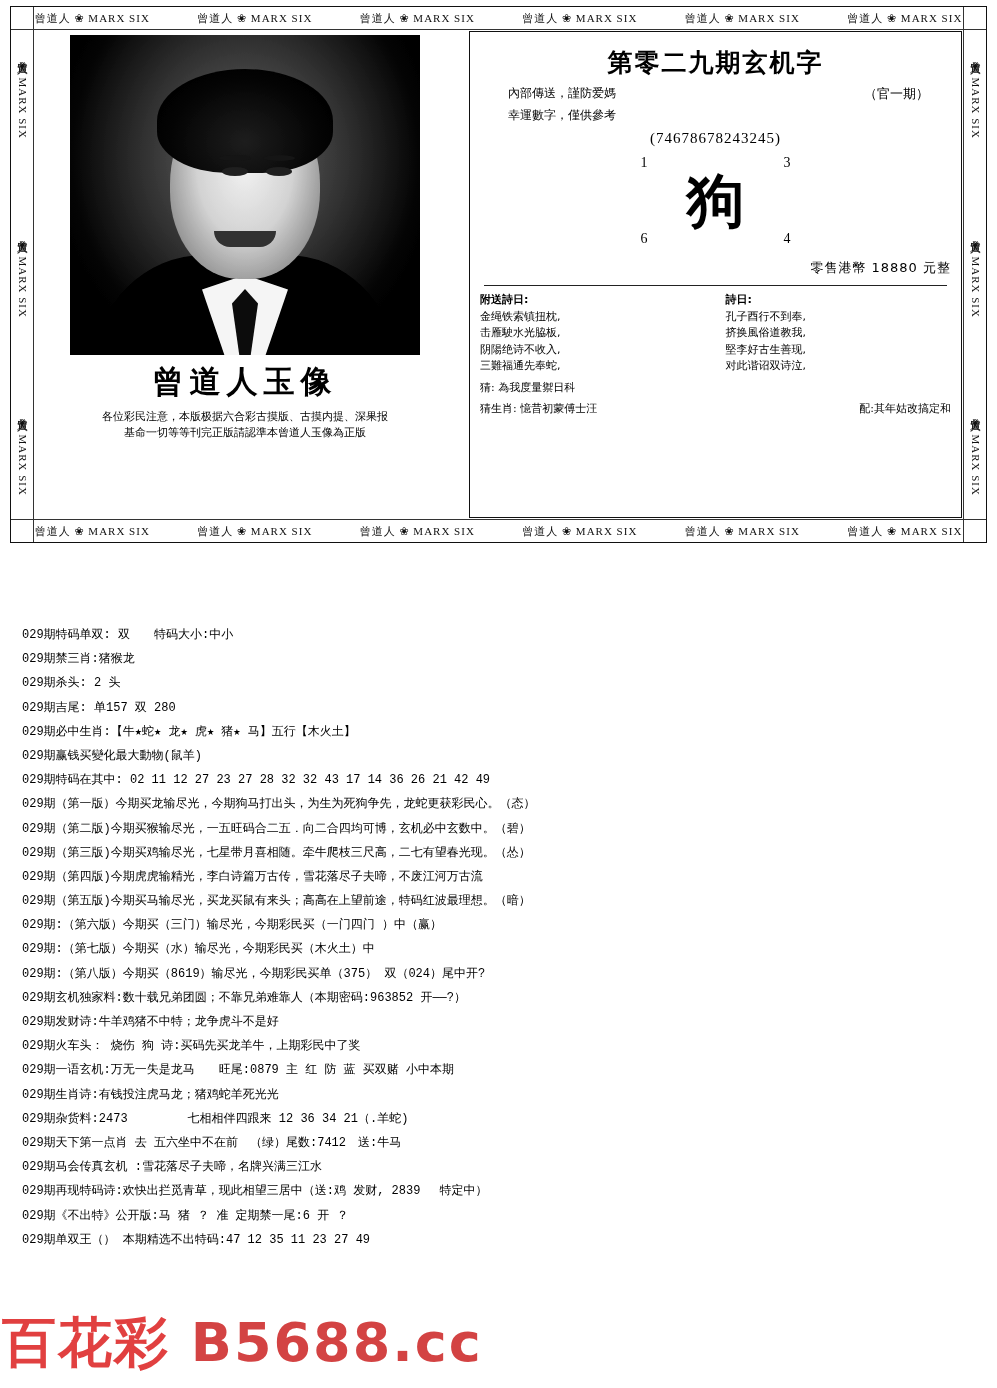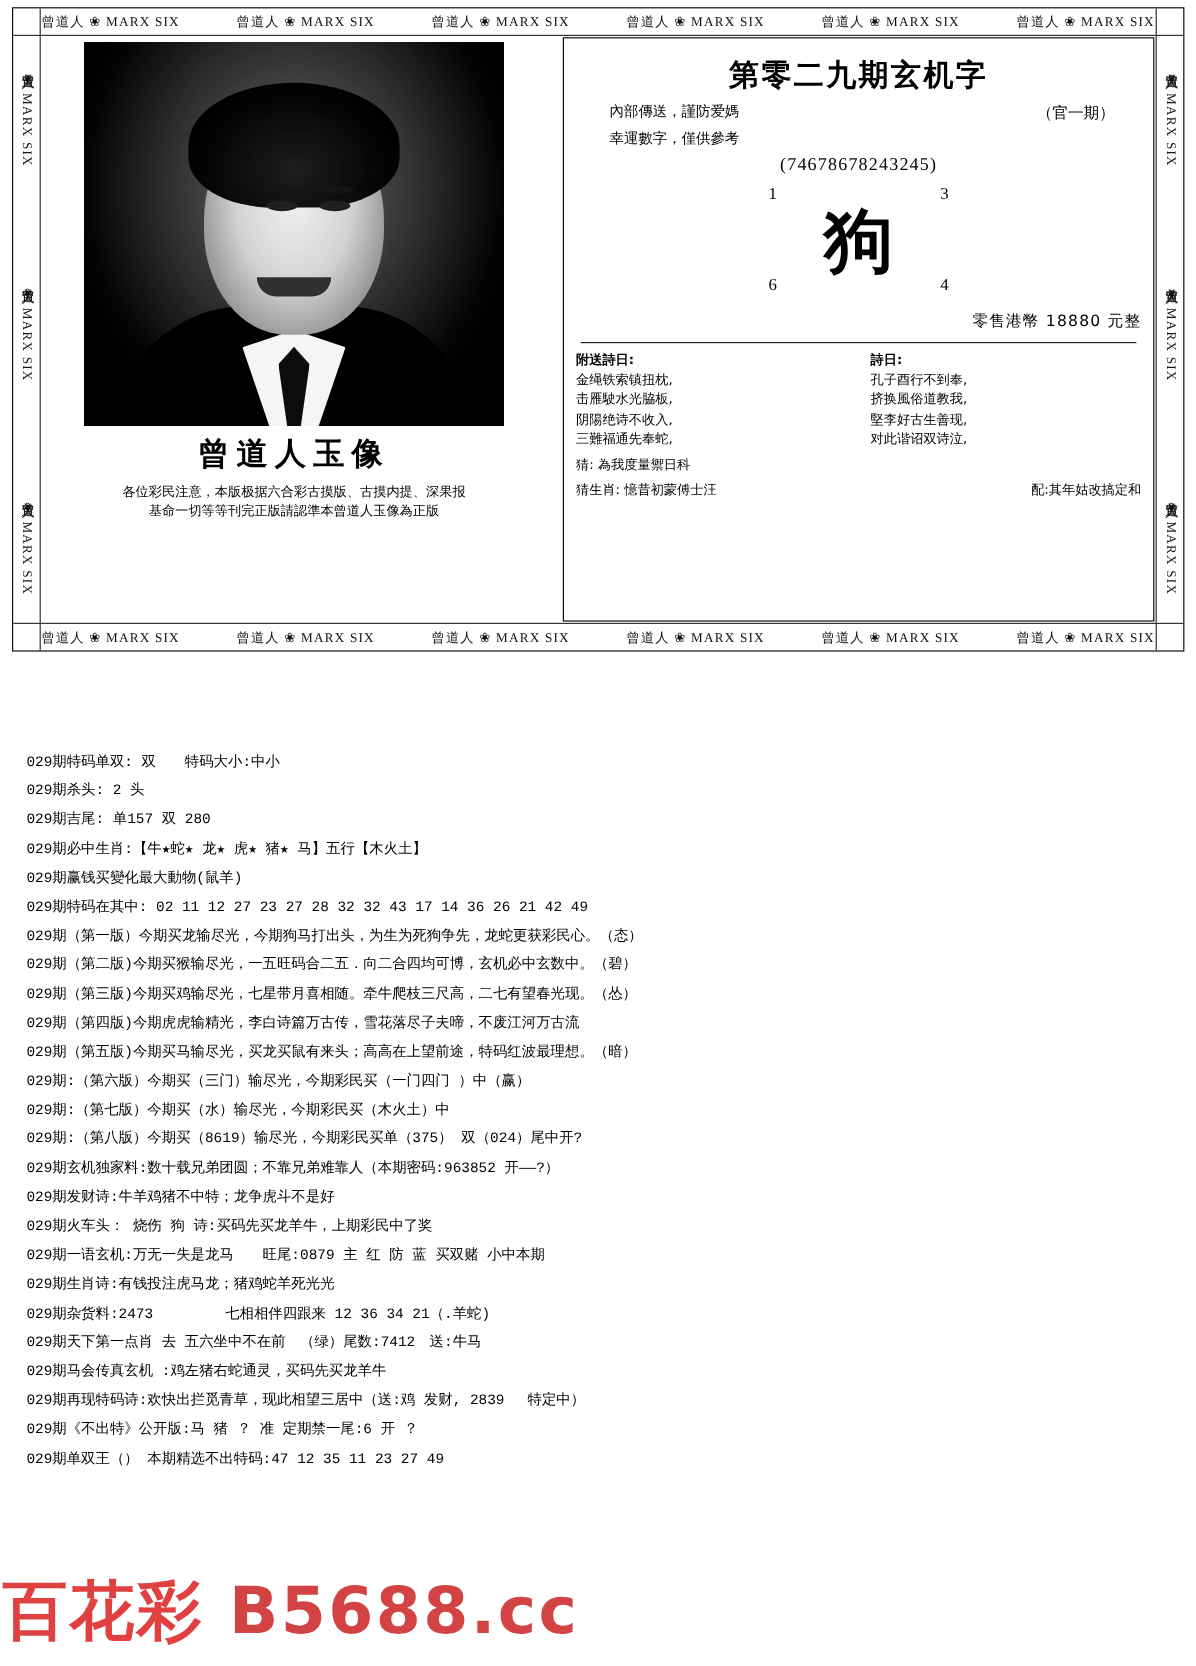--- a/index.html
+++ b/index.html
@@ -164,21 +164,21 @@
     transform: translateX(-50%);
     bottom: 0;
     width: 26px;
     height: 66px;
     background: #1b1b1b;
     clip-path: polygon(50% 0, 100% 22%, 72% 100%, 28% 100%, 0 22%);
   }
   .portrait-caption {
     font-family: Liberation Mono, monospace;
     font-weight: bold;
-    font-size: 26px;
+    font-size: 31px;
     letter-spacing: 6px;
     margin-top: 6px;
   }
   .portrait-note {
     font-size: 11px;
     line-height: 1.45;
     text-align: center;
     margin-top: 6px;
     padding: 0 4px;
   }
@@ -402,41 +402,42 @@
           <span>憶昔初蒙傅士汪</span>
         </div>
         <div>配:其年姑改搞定和</div>
       </div>
     </div>
   </div>
 </div>
 
 <div class="content">
   <div class="line">029期特码单双: 双　　特码大小:中小</div>
+  <div class="line">029期禁三肖:猪猴龙</div>
   <div class="line">029期杀头: 2  头</div>
   <div class="line">029期吉尾:  单157   双 280</div>
   <div class="line">029期必中生肖:【牛★蛇★ 龙★ 虎★ 猪★ 马】五行【木火土】</div>
   <div class="line">029期赢钱买變化最大動物(鼠羊)</div>
   <div class="line">029期特码在其中: 02  11  12  27  23  27  28  32  32  43  17  14  36  26  21  42  49</div>
   <div class="line">029期（第一版）今期买龙输尽光，今期狗马打出头，为生为死狗争先，龙蛇更获彩民心。（态）</div>
   <div class="line">029期（第二版)今期买猴输尽光，一五旺码合二五．向二合四均可博，玄机必中玄数中。（碧）</div>
   <div class="line">029期（第三版)今期买鸡输尽光，七星带月喜相随。牵牛爬枝三尺高，二七有望春光现。（怂）</div>
   <div class="line">029期（第四版)今期虎虎输精光，李白诗篇万古传，雪花落尽子夫啼，不废江河万古流</div>
   <div class="line">029期（第五版)今期买马输尽光，买龙买鼠有来头；高高在上望前途，特码红波最理想。（暗）</div>
   <div class="line">029期:（第六版）今期买（三门）输尽光，今期彩民买（一门四门 ）中（赢）</div>
   <div class="line">029期:（第七版）今期买（水）输尽光，今期彩民买（木火土）中</div>
   <div class="line">029期:（第八版）今期买（8619）输尽光，今期彩民买单（375） 双（024）尾中开?</div>
   <div class="line">029期玄机独家料:数十载兄弟团圆；不靠兄弟难靠人（本期密码:963852    开——?）</div>
   <div class="line">029期发财诗:牛羊鸡猪不中特；龙争虎斗不是好</div>
   <div class="line">029期火车头：  烧伤 狗  诗:买码先买龙羊牛，上期彩民中了奖</div>
   <div class="line">029期一语玄机:万无一失是龙马　　旺尾:0879  主 红  防 蓝  买双赌  小中本期</div>
   <div class="line">029期生肖诗:有钱投注虎马龙；猪鸡蛇羊死光光</div>
   <div class="line">029期杂货料:2473　　　　　七相相伴四跟来  12 36 34 21（.羊蛇)</div>
   <div class="line">029期天下第一点肖 去  五六坐中不在前　（绿）尾数:7412　送:牛马</div>
-  <div class="line">029期马会传真玄机 :鸡左猪右蛇通灵，买码先买龙羊牛</div>
+  <div class="line">029期马会传真玄机 :雪花落尽子夫啼，名牌兴满三江水</div>
   <div class="line">029期再现特码诗:欢快出拦觅青草，现此相望三居中（送:鸡 发财, 2839　 特定中）</div>
   <div class="line">029期《不出特》公开版:马 猪 ？ 准  定期禁一尾:6  开 ？</div>
   <div class="line">029期单双王（）  本期精选不出特码:47 12 35 11 23 27 49</div>
 </div>
 
 <div class="watermark">
   <span>百花彩</span>
   <span class="wm2">B5688.cc</span>
 </div>
 

